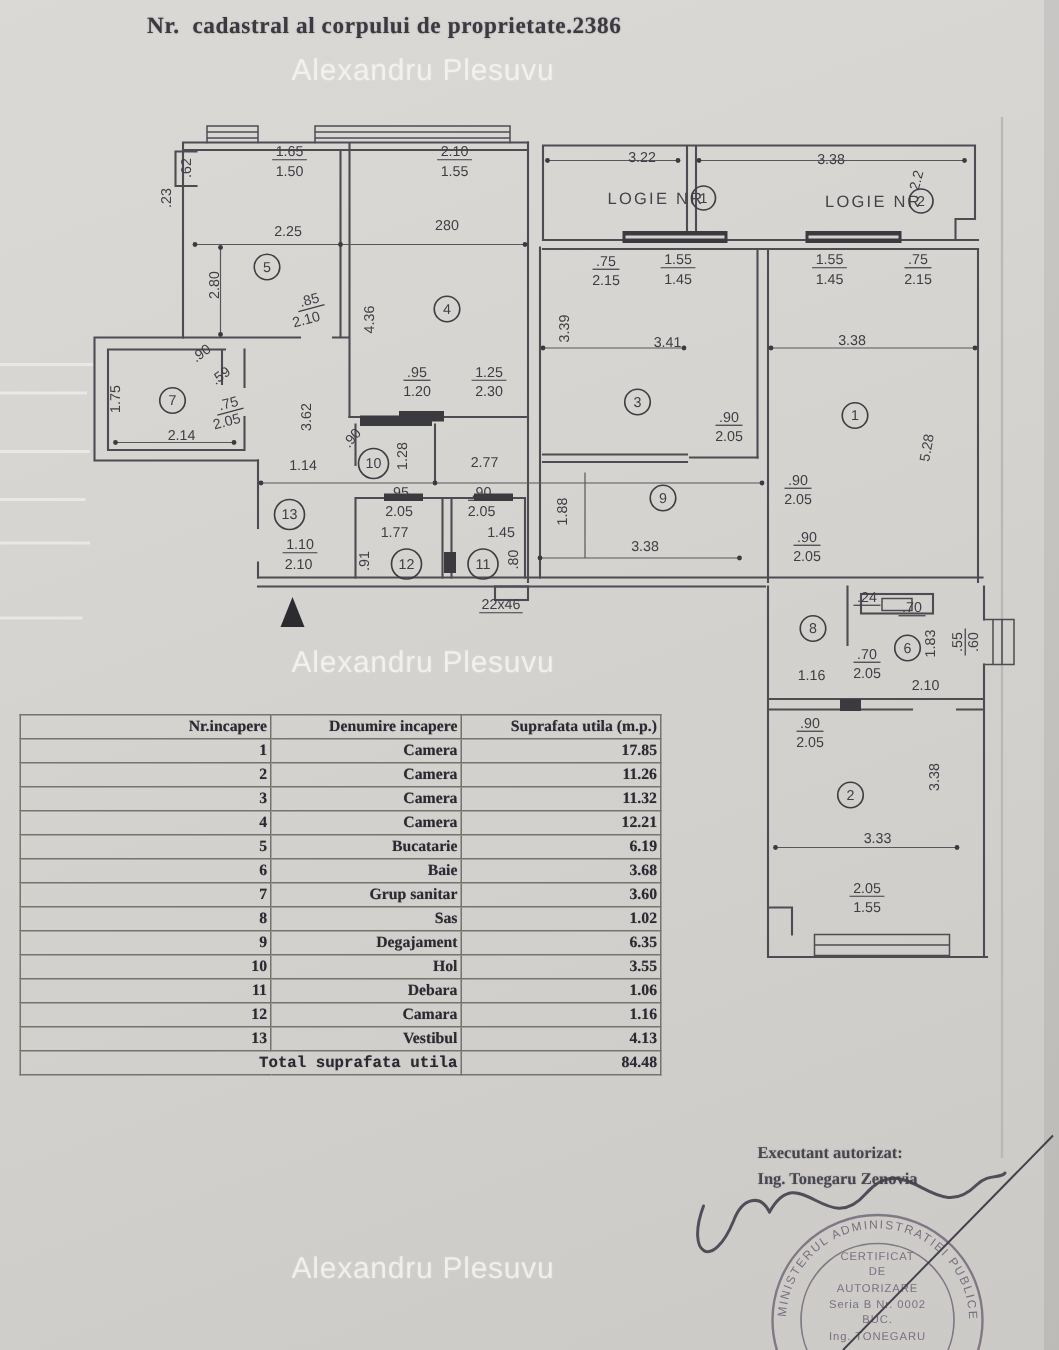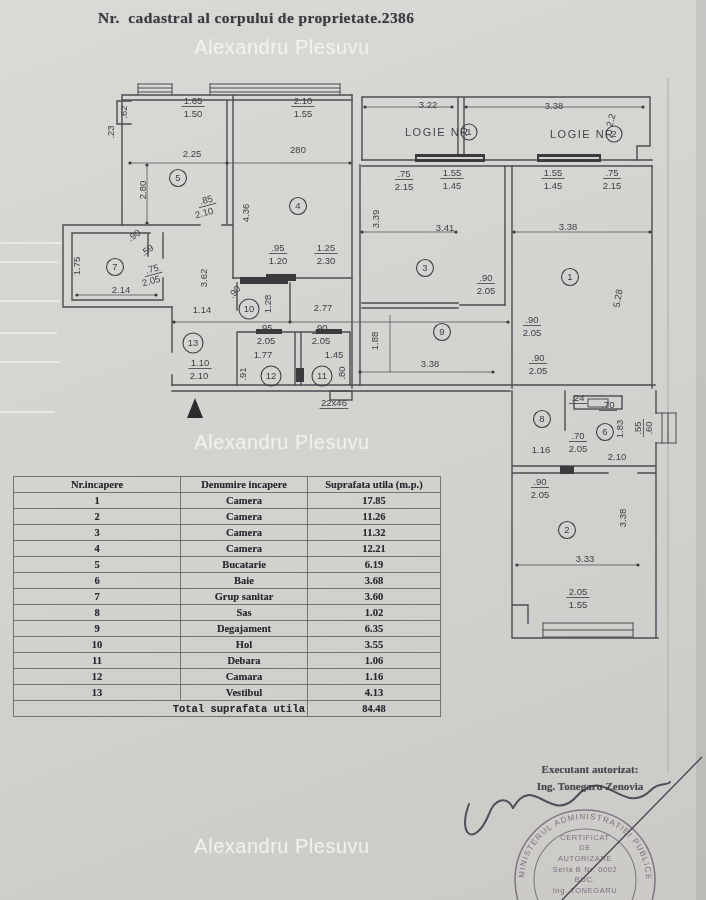--- a/index.html
+++ b/index.html
@@ -16,23 +16,23 @@
   .dim{font-size:9.5px;fill:#3e3e44;}
   .roomnum{font-size:9.5px;fill:#3e3e44;}
   .logie{font-size:11px;letter-spacing:1.5px;fill:#43434a;}
   .tablewrap{position:absolute;left:13px;top:476px;z-index:3;width:429px;}
   .tabletitle{width:240px;margin:0 0 3px 58px;text-align:center;
     font-family:"Liberation Serif",serif;font-weight:bold;font-size:11.5px;color:#2e2e34;}
   table.recap{border-collapse:collapse;table-layout:fixed;width:427px;
     text-shadow:0 0 .6px rgba(40,40,55,.45);}
   table.recap td,table.recap th{border:1px solid #76736f;height:15px;padding:0 2px;
     font-family:"Liberation Serif",serif;font-weight:bold;font-size:10.5px;color:#2a2a30;
-    text-align:center;overflow:hidden;white-space:nowrap;}
+    text-align:right;overflow:hidden;white-space:nowrap;}
   table.recap .tot-label{text-align:right;font-family:Liberation Mono, monospace;}
-  .sig-title,.sig-name{position:absolute;left:505px;width:170px;text-align:center;z-index:4;
+  .sig-title,.sig-name{position:absolute;left:505px;width:170px;text-align:left;z-index:4;
     font-family:"Liberation Serif",serif;font-weight:bold;font-size:11px;color:#474750;
     text-shadow:0 0 1px rgba(70,70,85,.4);}
   .sig-title{top:763px;}
   .sig-name{top:780px;}
   svg.stamp{position:absolute;left:455px;top:752px;z-index:5;}
   .ringtext{font-size:8px;letter-spacing:1.2px;fill:#6b5f72;opacity:.85;
     font-family:"Liberation Sans",sans-serif;}
   .stampline{font-size:7.5px;fill:#6b5f72;opacity:.85;text-anchor:middle;
     font-family:"Liberation Sans",sans-serif;letter-spacing:.6px;}
 </style>

